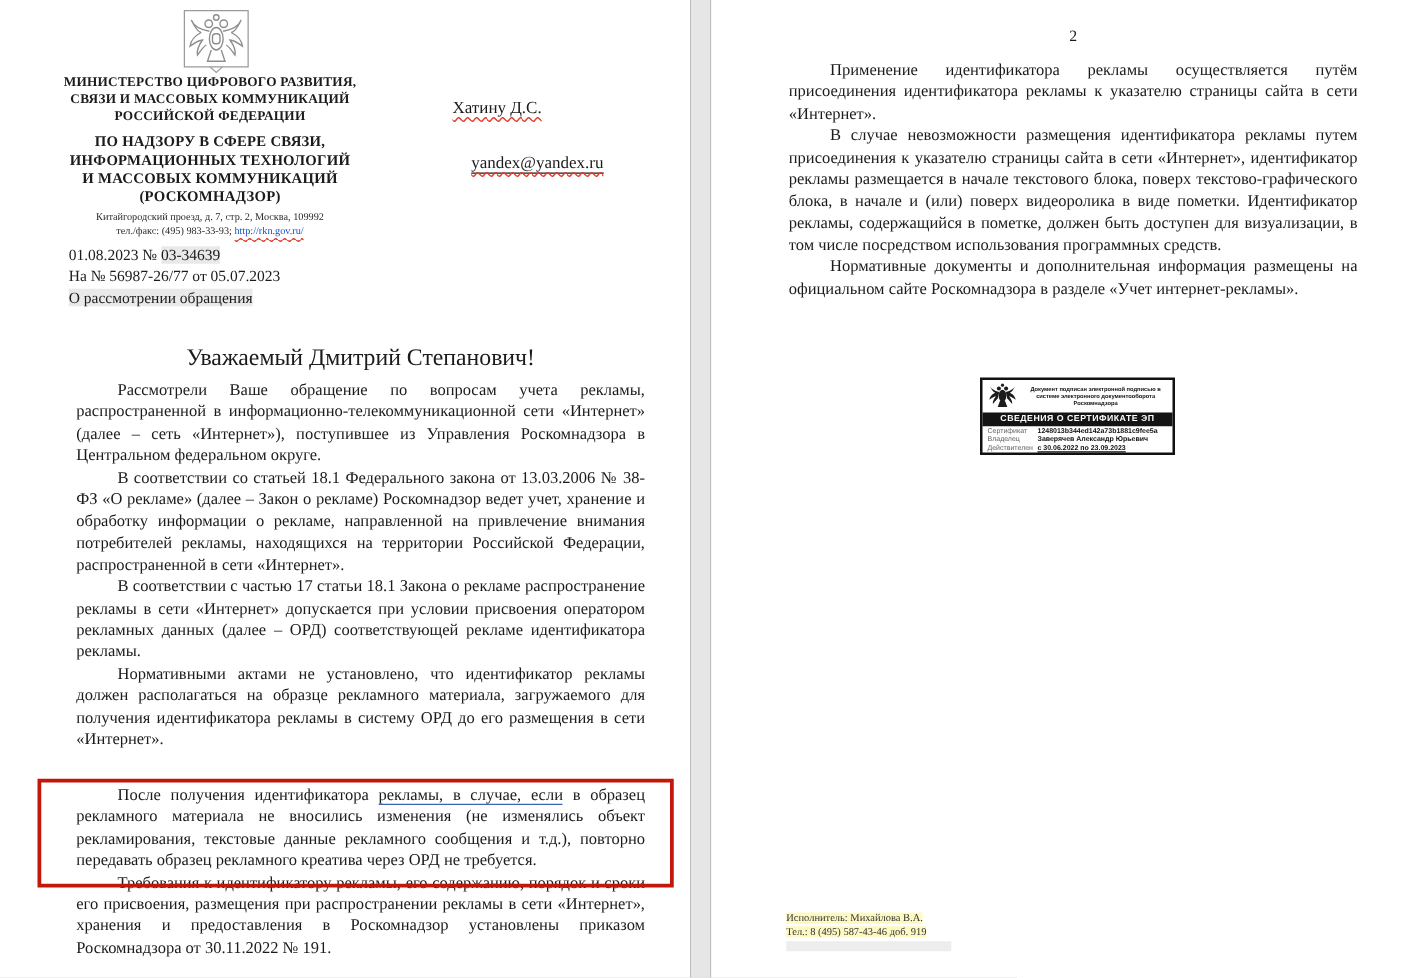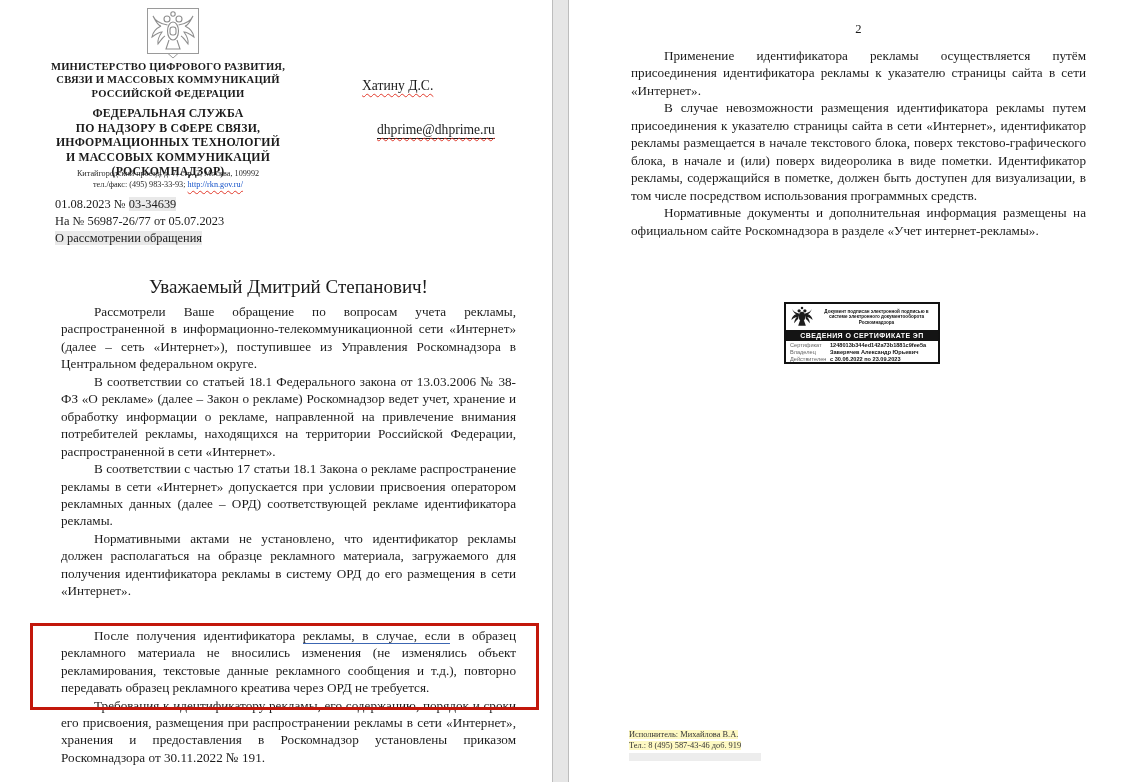--- a/index.html
+++ b/index.html
@@ -90,33 +90,32 @@
         <rect x="24" y="20" width="6" height="8" rx="2.4"></rect>
       </g>
     </svg>
 
     <div class="ministry">
       <div>МИНИСТЕРСТВО ЦИФРОВОГО РАЗВИТИЯ,</div>
       <div>СВЯЗИ И МАССОВЫХ КОММУНИКАЦИЙ</div>
       <div>РОССИЙСКОЙ ФЕДЕРАЦИИ</div>
     </div>
     <div class="agency">
-      <div>ФЕДЕРАЛЬНАЯ СЛУЖБА</div>
       <div>ПО НАДЗОРУ В СФЕРЕ СВЯЗИ,</div>
       <div>ИНФОРМАЦИОННЫХ ТЕХНОЛОГИЙ</div>
       <div>И МАССОВЫХ КОММУНИКАЦИЙ</div>
       <div>(РОСКОМНАДЗОР)</div>
     </div>
     <div class="addr">
       <div>Китайгородский проезд, д. 7, стр. 2, Москва, 109992</div>
       <div><span>тел./факс: (495) 983-33-93; </span><span class="link sp-err">http://rkn.gov.ru/</span></div>
     </div>
 
     <div class="addressee-name sp-err">Хатину Д.С.</div>
-    <div class="addressee-email sp-err">dhprime@dhprime.ru</div>
+    <div class="addressee-email sp-err">yandex@yandex.ru</div>
 
     <div class="refblock">
       <div><span>01.08.2023 № </span><span class="shaded">03-34639</span></div>
       <div>На № 56987-26/77 от 05.07.2023</div>
       <div><span class="shaded">О рассмотрении обращения</span></div>
     </div>
 
     <div class="salutation">Уважаемый Дмитрий Степанович!</div>
 
     <div class="doc-body" id="body1">

